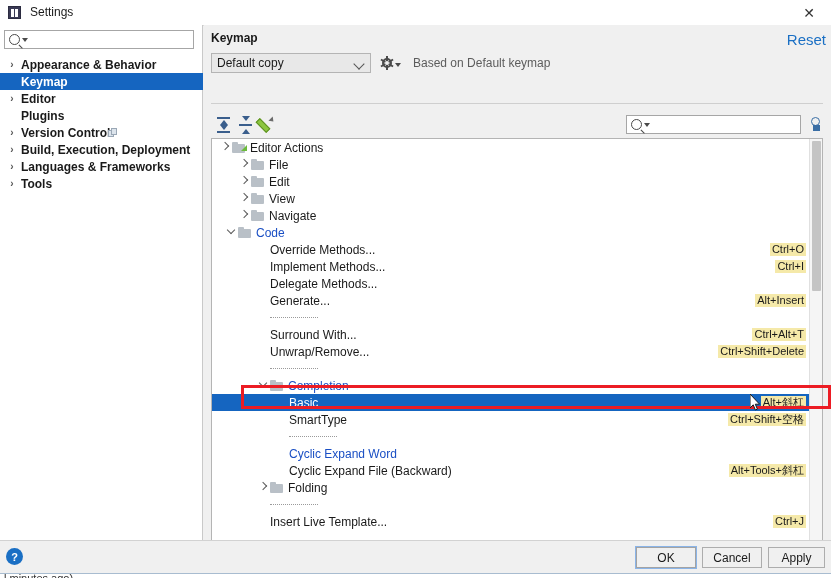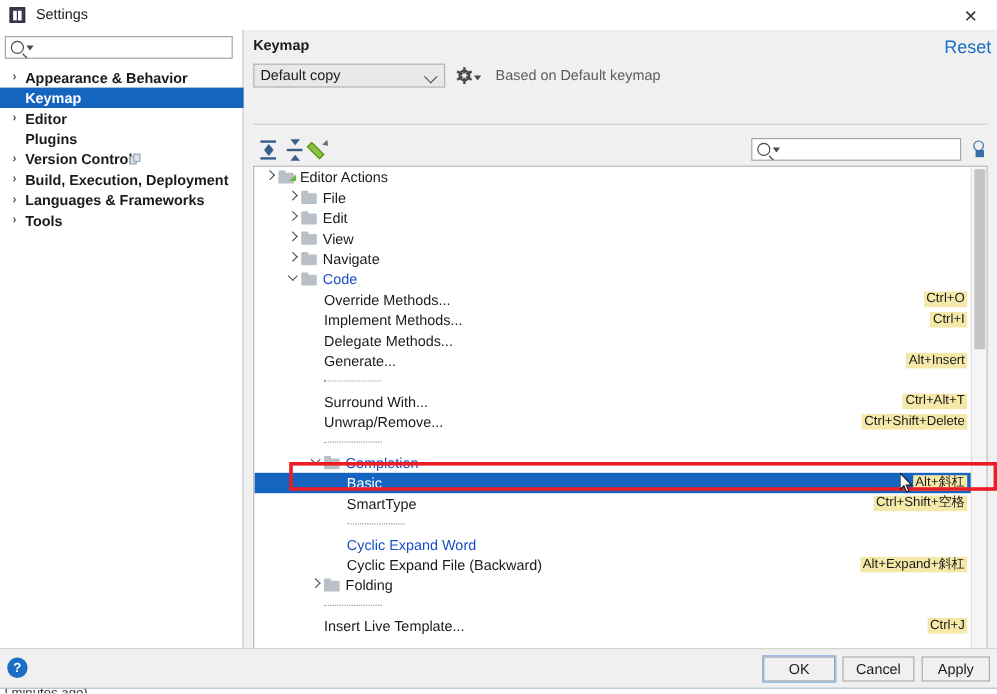--- a/index.html
+++ b/index.html
@@ -520,21 +520,21 @@
             <div class="lbl">View</div>
           </div>
           <div class="row" style="padding-left: 25px;">
             <div class="twisty"><span class="chv-r"></span></div>
             <div class="folder">
               <div class="tab"></div>
               <div class="f"></div>
             </div>
             <div class="lbl">Navigate</div>
           </div>
-          <div class="row" style="padding-left: 25px;">
+          <div class="row" style="padding-left: 12px;">
             <div class="twisty"><span class="chv-d"></span></div>
             <div class="folder">
               <div class="tab"></div>
               <div class="f"></div>
             </div>
             <div class="lbl link">Code</div>
           </div>
           <div class="row" style="padding-left: 44px;">
             <div class="twisty"></div>
             <div class="lbl">Override Methods...</div>
@@ -591,21 +591,21 @@
           <div class="sep-row" style="padding-left: 77px;">
             <div class="sep-line"></div>
           </div>
           <div class="row" style="padding-left: 63px;">
             <div class="twisty"></div>
             <div class="lbl link">Cyclic Expand Word</div>
           </div>
           <div class="row" style="padding-left: 63px;">
             <div class="twisty"></div>
             <div class="lbl">Cyclic Expand File (Backward)</div>
-            <div class="sc">Alt+Expand+斜杠</div>
+            <div class="sc">Alt+Tools+斜杠</div>
           </div>
           <div class="row" style="padding-left: 44px;">
             <div class="twisty"><span class="chv-r"></span></div>
             <div class="folder">
               <div class="tab"></div>
               <div class="f"></div>
             </div>
             <div class="lbl">Folding</div>
           </div>
           <div class="sep-row" style="padding-left: 58px;">

